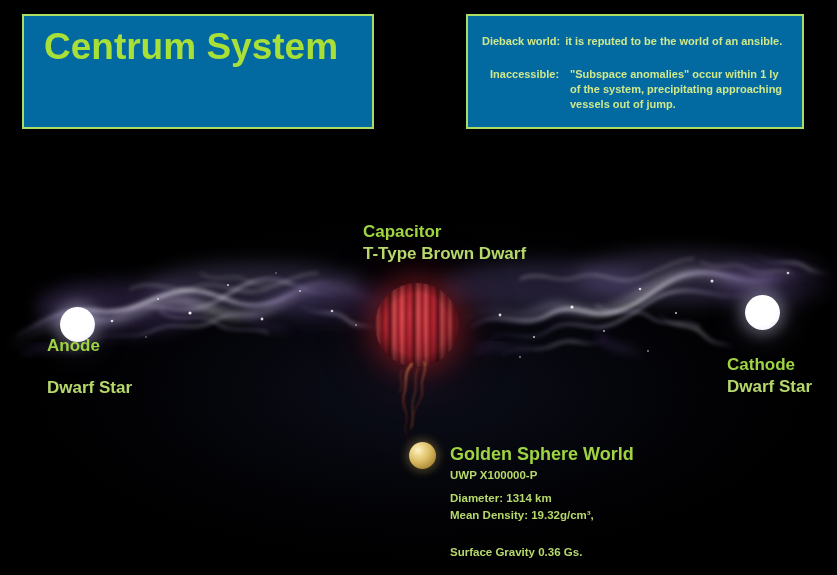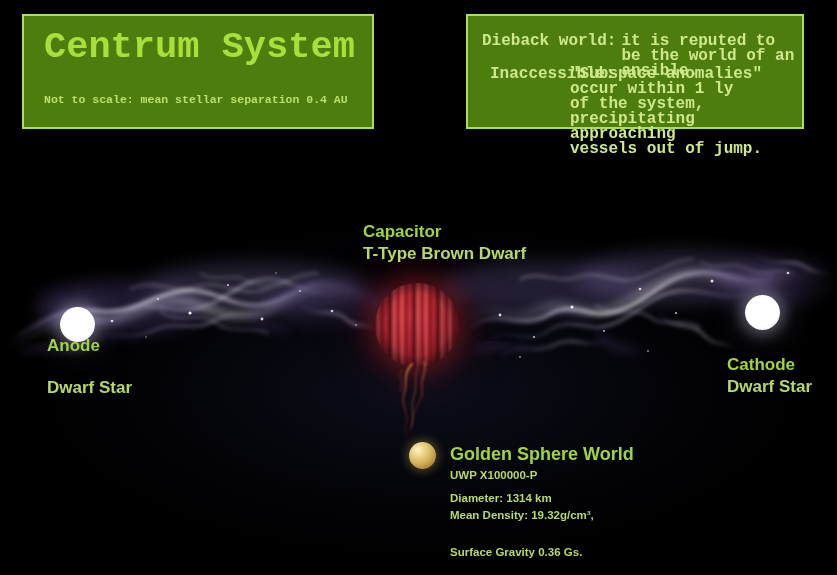--- a/index.html
+++ b/index.html
@@ -32,23 +32,22 @@
     left:0; top:0; width:837px; height:575px;
     background:
       linear-gradient(to right, rgba(0,0,0,0.85) 0px, rgba(0,0,0,0) 40px, rgba(0,0,0,0) 795px, rgba(0,0,0,0.85) 837px);
     pointer-events: none;
   }
 
   
   .infobox {
     position: absolute;
     border: 2px solid #aadd66;
-    background: #4d7c0f;
+    background: #0369a1;
     box-sizing: border-box;
-    font-family: Liberation Mono, monospace;
   }
   #title-box {
     left: 22px; top: 14px;
     width: 352px; height: 115px;
   }
   #title-text {
     position: absolute;
     left: 20px; top: 10px;
     font-size: 37px;
     font-weight: bold;
@@ -65,21 +64,21 @@
     white-space: nowrap;
   }
 
   #notes-box {
     left: 466px; top: 14px;
     width: 338px; height: 115px;
   }
   .note-row {
     position: absolute;
     display: flex;
-    font-size: 16px;
+    font-size: 11px;
     font-weight: bold;
     color: #cfe88c;
     line-height: 15px;
   }
   #note-1 { left: 14px; top: 18px; }
   #note-2 { left: 14px; top: 51px; margin-left: 8px; }
   .note-label { width: 80px; flex: none; color: #cfe88c; }
   .note-body { color: #cfe88c; }
   #note-1 .note-label { width: auto; margin-right: 5px; }
 
@@ -322,21 +321,20 @@
   <div class="lbl-sub" id="capacitor-type">T-Type Brown Dwarf</div>
 
   <div id="gsw-name">Golden Sphere World</div>
   <div id="gsw-uwp">UWP X100000-P</div>
   <div class="gsw-stat" id="gsw-stat-0">Diameter: 1314 km</div>
   <div class="gsw-stat" id="gsw-stat-1">Mean Density: 19.32g/cm³,</div>
   <div class="gsw-stat" id="gsw-stat-2">Surface Gravity 0.36 Gs.</div>
 
   <div class="infobox" id="title-box">
     <div id="title-text">Centrum System</div>
-    <div id="title-sub">Not to scale: mean stellar separation 0.4 AU</div>
   </div>
 
   <div class="infobox" id="notes-box">
     <div class="note-row" id="note-1">
       <span class="note-label">Dieback world:</span>
       <span class="note-body">
         <span>it is reputed to be the world of an ansible.</span>
       </span>
     </div>
     <div class="note-row" id="note-2">

